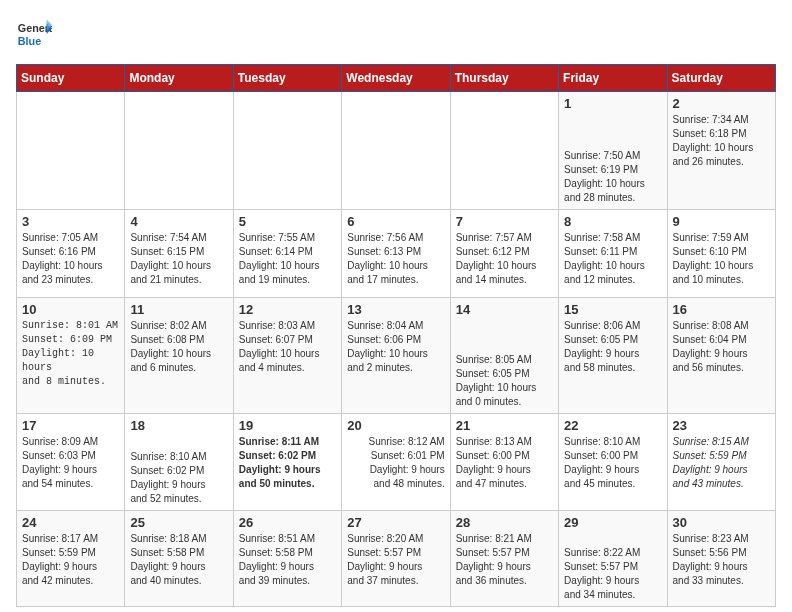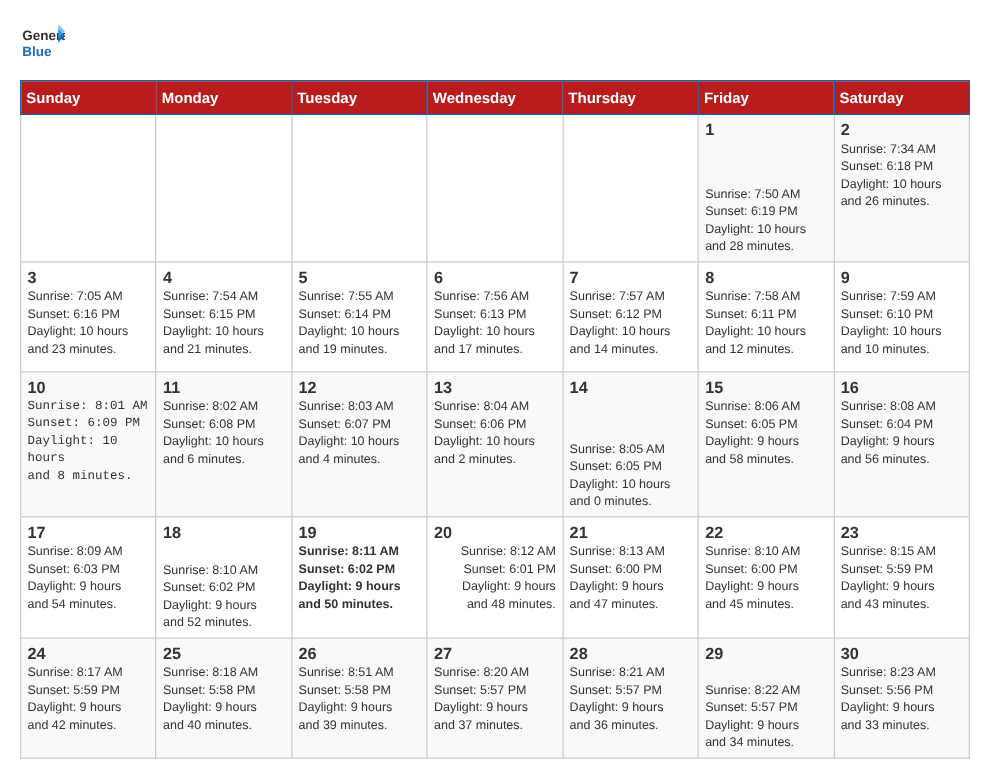--- a/index.html
+++ b/index.html
@@ -266,21 +266,21 @@
         </td>
         <td>
           <span class="day-number">22</span>
           <div class="day-info" style="white-space: pre-line;">Sunrise: 8:10 AM
 Sunset: 6:00 PM
 Daylight: 9 hours
 and 45 minutes.</div>
         </td>
         <td>
           <span class="day-number">23</span>
-          <div class="day-info" style="white-space: pre-line;">Sunrise: 8:15 AM
+          <div class="day-info" style="white-space: pre-line; font-style: italic;">Sunrise: 8:15 AM
 Sunset: 5:59 PM
 Daylight: 9 hours
 and 43 minutes.</div>
         </td>
       </tr>
       <tr>
         <td>
           <span class="day-number">24</span>
           <div class="day-info" style="white-space: pre-line;">Sunrise: 8:17 AM
 Sunset: 5:59 PM

